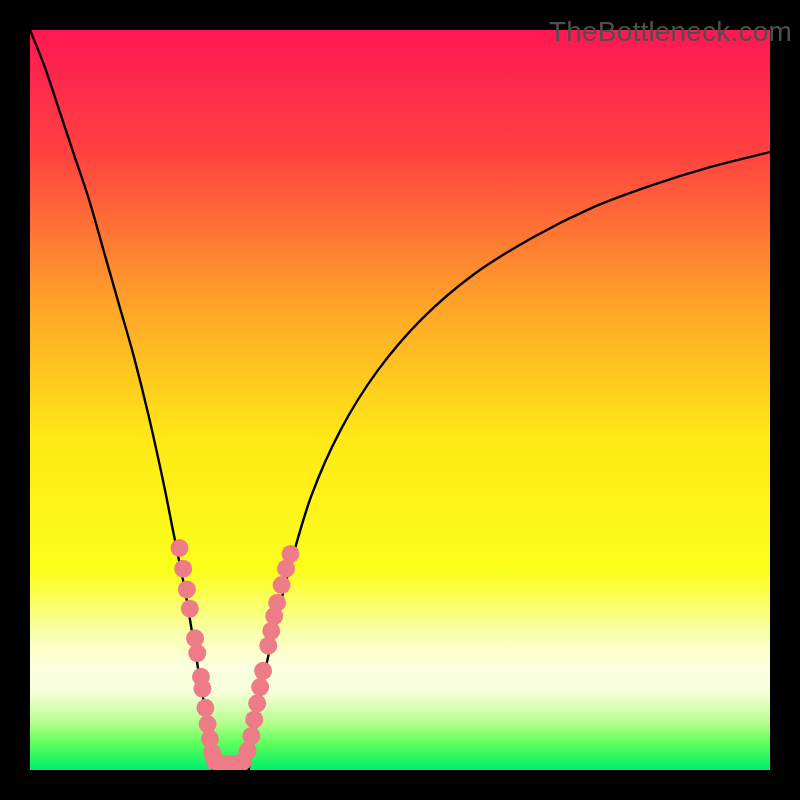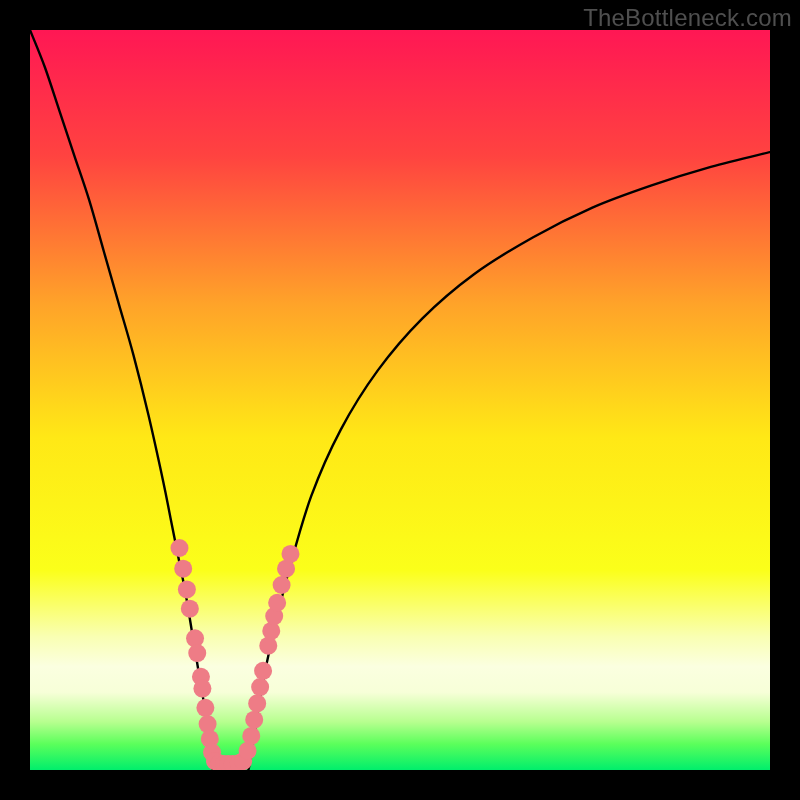--- a/index.html
+++ b/index.html
@@ -23,24 +23,24 @@
     width: 740px;
     height: 740px;
     overflow: hidden;
   }
   .bg-gradient {
     position: absolute;
     inset: 0;
   }
   .watermark {
     position: absolute;
-    top: 4px;
+    top: 16px;
     right: 8px;
     color: #4f4f4f;
-    font-size: 24px;
+    font-size: 28px;
     letter-spacing: 0.2px;
     font-weight: 400;
     user-select: none;
   }
   svg.curves {
     position: absolute;
     inset: 0;
   }
 </style>
 </head>

